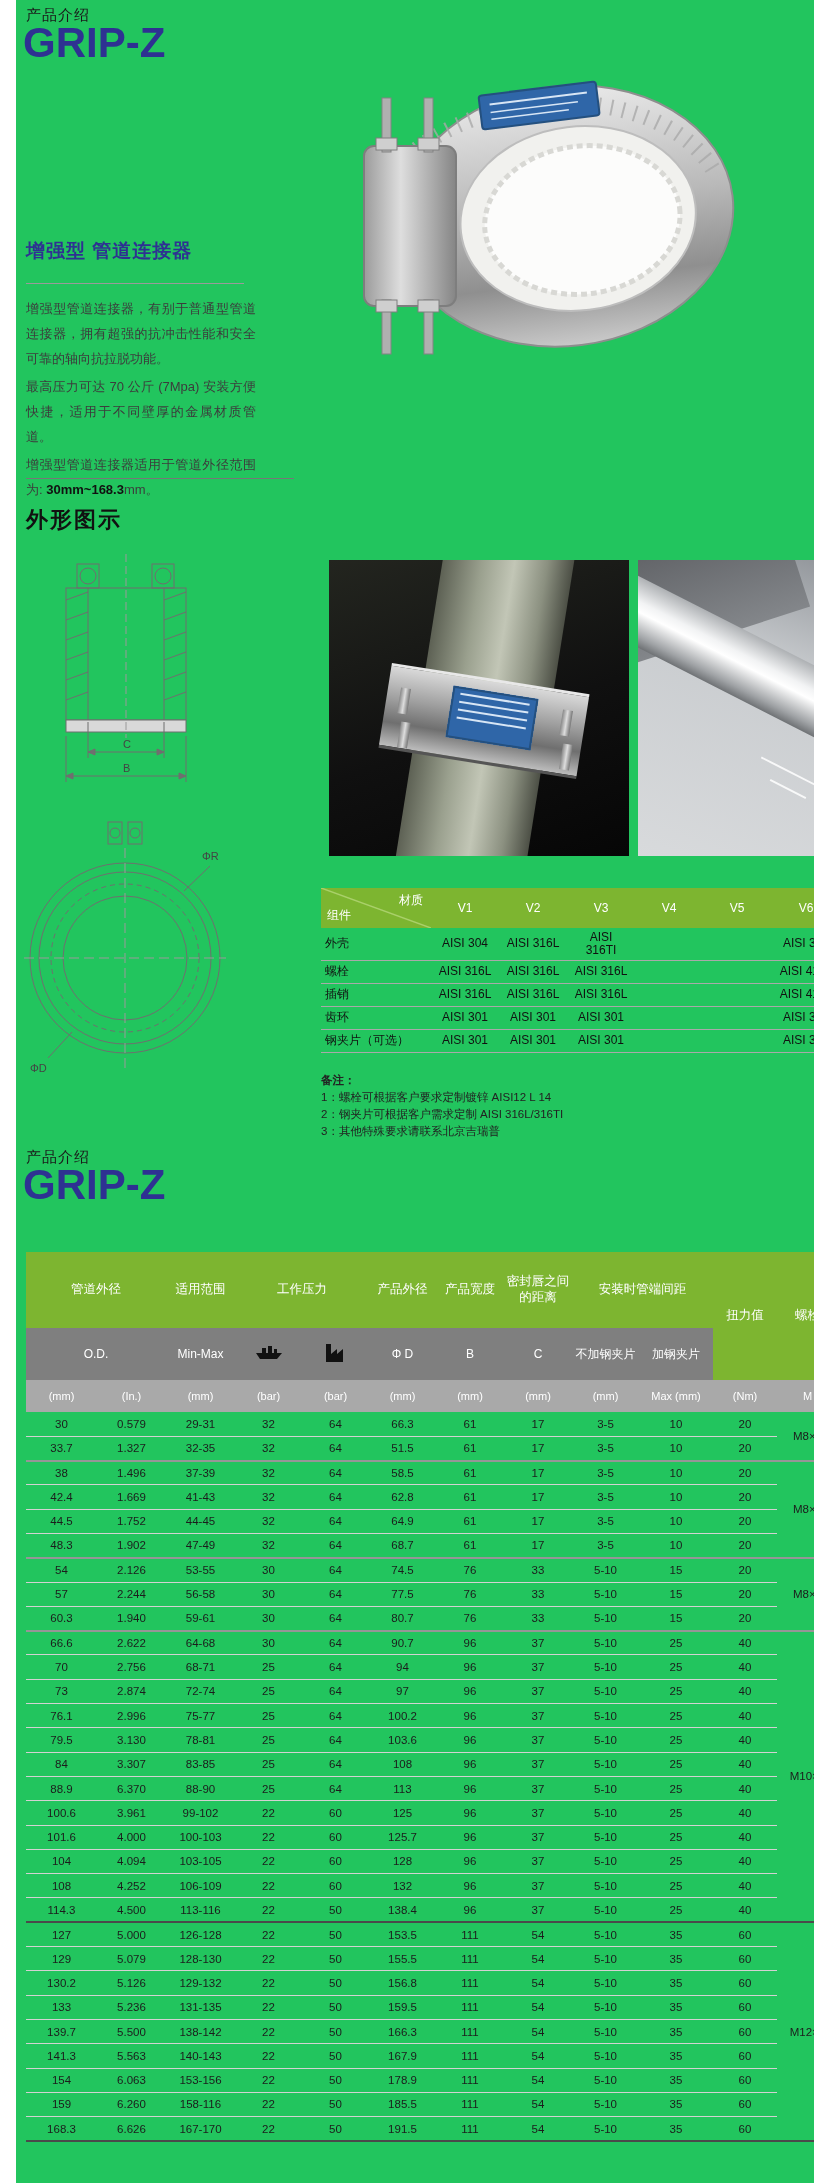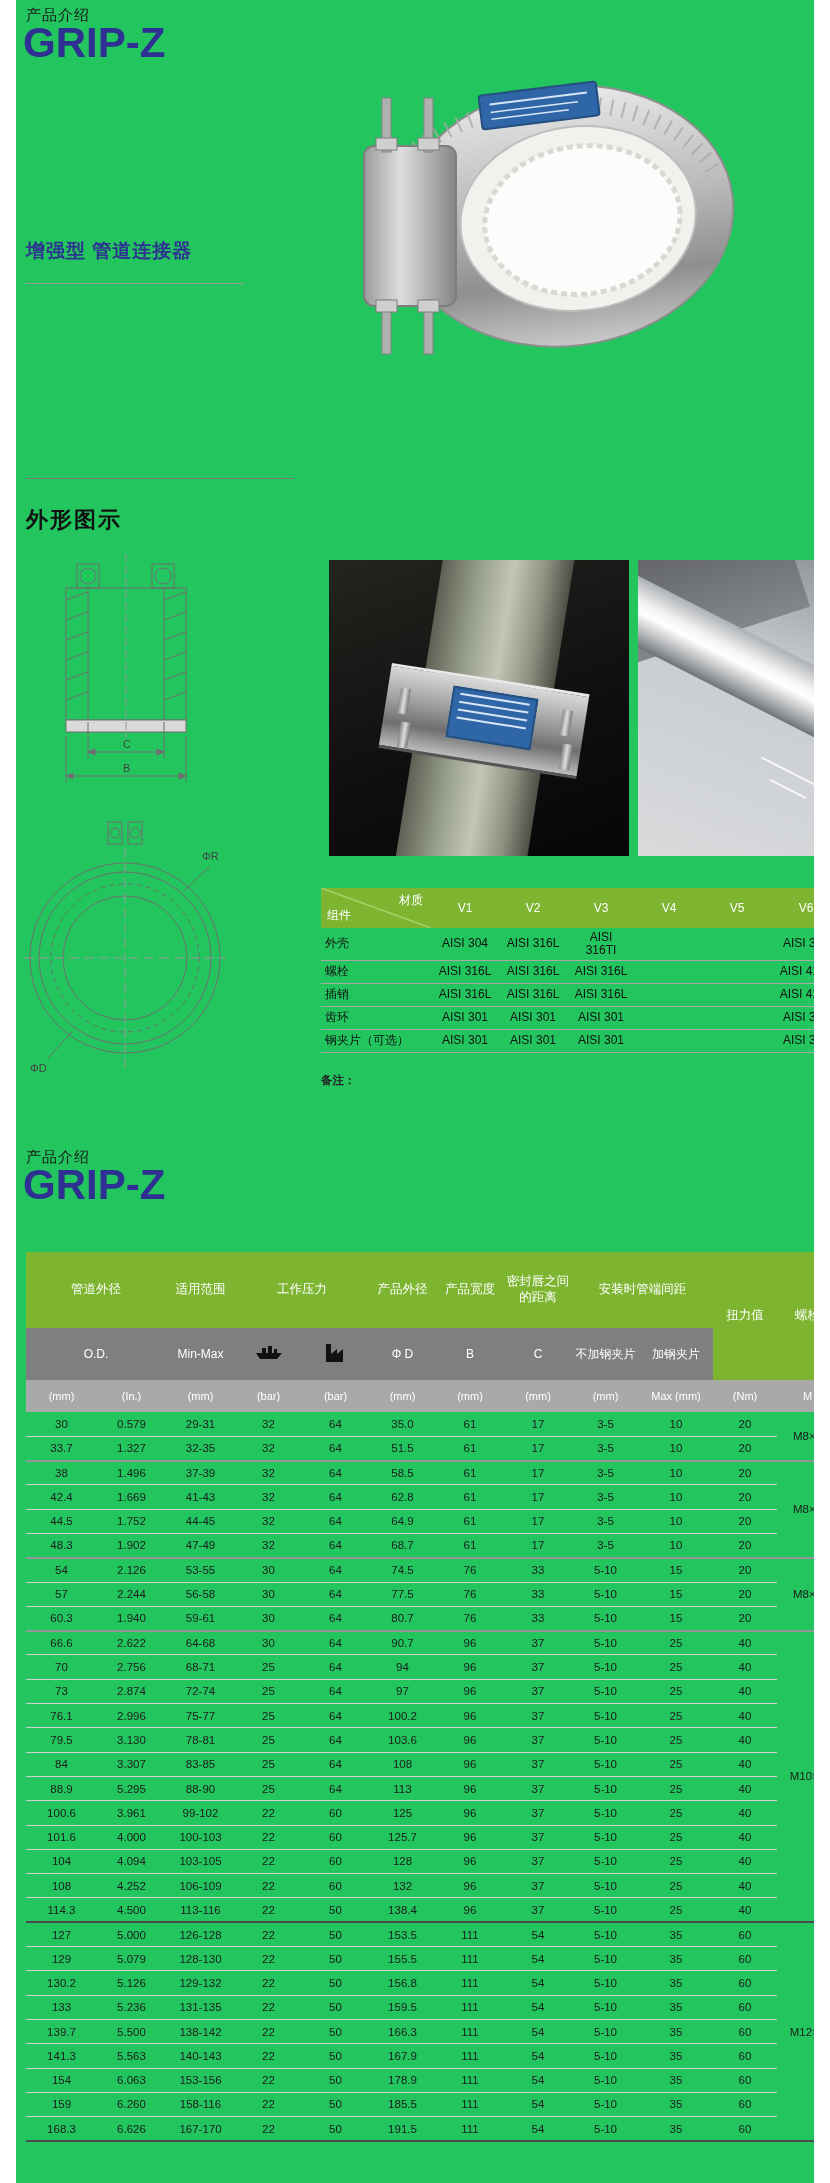--- a/index.html
+++ b/index.html
@@ -105,20 +105,25 @@
       <rect x="116" y="232" width="9" height="54" fill="#b0b0b0" stroke="#838383"></rect>
       <rect x="158" y="232" width="9" height="54" fill="#b0b0b0" stroke="#838383"></rect>
       <rect x="110" y="232" width="21" height="12" fill="#cfcfcf" stroke="#7e7e7e"></rect>
       <rect x="152" y="232" width="21" height="12" fill="#cfcfcf" stroke="#7e7e7e"></rect>
     </g>
   </svg>
 
   <div class="enh-heading">增强型 管道连接器</div>
   <div class="hr" style="left:10px;top:283px;width:218px;"></div>
 
+  <div class="intro">
+    <p>增强型管道连接器，有别于普通型管道连接器，拥有超强的抗冲击性能和安全可靠的轴向抗拉脱功能。</p>
+    <p>最高压力可达 70 公斤 (7Mpa) 安装方便快捷，适用于不同壁厚的金属材质管道。</p>
+    <p><span>增强型管道连接器适用于管道外径范围为: </span><b>30mm~168.3</b><span>mm。</span></p>
+  </div>
 
   <div class="hr" style="left:10px;top:478px;width:268px;background:#777;"></div>
   <div class="s2-heading">外形图示</div>
 
   <svg class="drawing" style="left:28px;top:552px;" width="165" height="245" viewBox="0 0 165 245">
     <g stroke="#6f6f6f" stroke-width="1" fill="none">
       <rect x="33" y="12" width="22" height="24"></rect>
         <circle cx="44" cy="24" r="8"></circle>
       <rect x="108" y="12" width="22" height="24"></rect>
         <circle cx="119" cy="24" r="8"></circle>
@@ -266,20 +271,25 @@
           <td>AISI 301</td>
           <td></td>
           <td></td>
           <td>AISI 301</td>
         </tr>
       </tbody>
   </table>
 
   <div class="notes">
     <div class="nt">备注：</div>
+    <div id="notes-list">
+        <div>1：螺栓可根据客户要求定制镀锌 AISI12 L 14</div>
+        <div>2：钢夹片可根据客户需求定制 AISI 316L/316TI</div>
+        <div>3：其他特殊要求请联系北京吉瑞普</div>
+      </div>
   </div>
 
   <div class="sec-label" style="left:10px;top:1148px;">产品介绍</div>
   <div class="big-title" style="left:7px;top:1164px;">GRIP-Z</div>
   <div class="corner-mark"></div>
 
   <table class="spec">
     <colgroup>
       <col style="width:71px">
         <col style="width:69px">
@@ -339,21 +349,21 @@
           <td>M</td>
         </tr>
     </thead>
     <tbody>
         <tr>
           <td>30</td>
           <td>0.579</td>
           <td>29-31</td>
           <td>32</td>
           <td>64</td>
-          <td>35.0</td>
+          <td>66.3</td>
           <td>61</td>
           <td>17</td>
           <td>3-5</td>
           <td>10</td>
           <td>20</td>
           <td rowspan="2" class="bolt-cell">M8×2</td>
         </tr>
         <tr class="group-end">
           <td>33.7</td>
           <td>1.327</td>
@@ -534,21 +544,21 @@
           <td>64</td>
           <td>108</td>
           <td>96</td>
           <td>37</td>
           <td>5-10</td>
           <td>25</td>
           <td>40</td>
         </tr>
         <tr>
           <td>88.9</td>
-          <td>5.295</td>
+          <td>6.370</td>
           <td>88-90</td>
           <td>25</td>
           <td>64</td>
           <td>113</td>
           <td>96</td>
           <td>37</td>
           <td>5-10</td>
           <td>25</td>
           <td>40</td>
         </tr>

